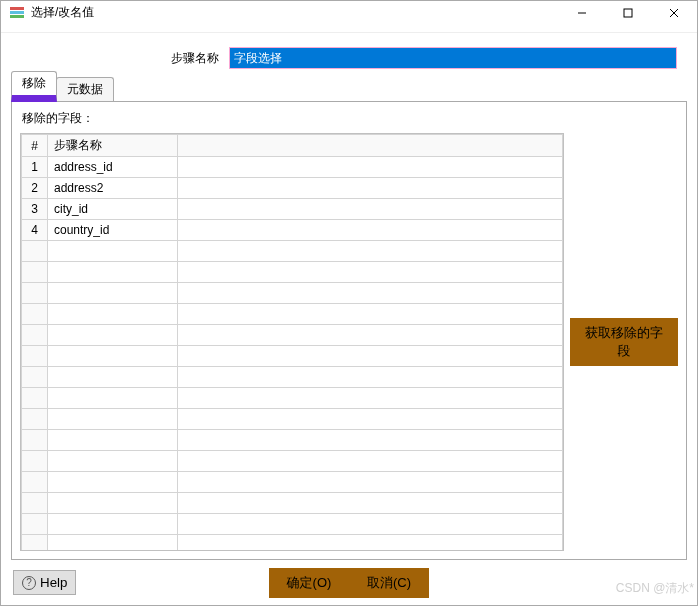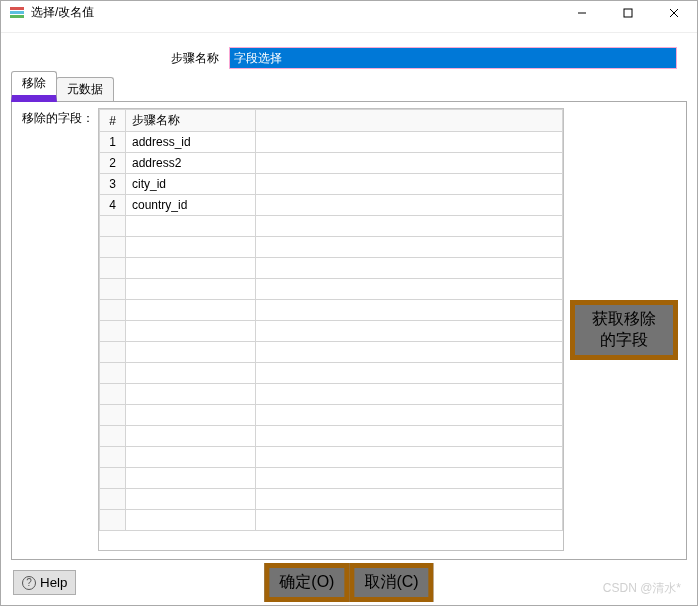--- a/index.html
+++ b/index.html
@@ -74,21 +74,21 @@
       z-index: 2;
       border-bottom: 7px solid #6d28d9;
       margin-bottom: -1px;
     }
     .tab-content {
       flex: 1;
       margin: 0 10px;
       border: 1px solid #aaa;
       padding: 6px 8px 8px 8px;
       display: flex;
-      flex-direction: row;
+      flex-direction: column;
       gap: 4px;
       min-height: 0;
     }
     .remove-label { padding: 2px 0 2px 2px; }
     .table-area {
       flex: 1;
       display: flex;
       gap: 6px;
       min-height: 0;
     }
@@ -119,23 +119,23 @@
     td.idx, th.idx { background: #f9f9f9; text-align: center; }
     .side-btn-col {
       width: 108px;
       display: flex;
       align-items: center;
       justify-content: center;
     }
     button.std {
       padding: 4px 10px;
       font-family: inherit;
-      font-size: 16px;
-      background: #737373;
-      border: 5px solid #a16207;
+      font-size: 13px;
+      background: #a16207;
+      border: 2px solid #a16207;
       cursor: default;
     }
     .bottom {
       display: flex;
       align-items: center;
       padding: 10px 12px;
       gap: 10px;
     }
     .help-btn {
       display: inline-flex; align-items: center;
@@ -146,21 +146,21 @@
     }
     .help-icon {
       width: 14px; height: 14px;
       border-radius: 50%;
       border: 1px solid #555;
       display: inline-flex; align-items: center; justify-content: center;
       font-size: 10px; color: #555;
     }
     .watermark {
       position: absolute;
-      right: 16px; bottom: 8px;
+      right: 3px; bottom: 8px;
       color: #d0d0d0;
       font-size: 12px;
       pointer-events: none;
     }
     .ok-cancel { display:flex; position:absolute; left:50%; transform:translateX(-50%);}
     .bottom { position: relative; }
     .std.wide { min-width: 80px; }
   </style>
 </head>
 <body>

